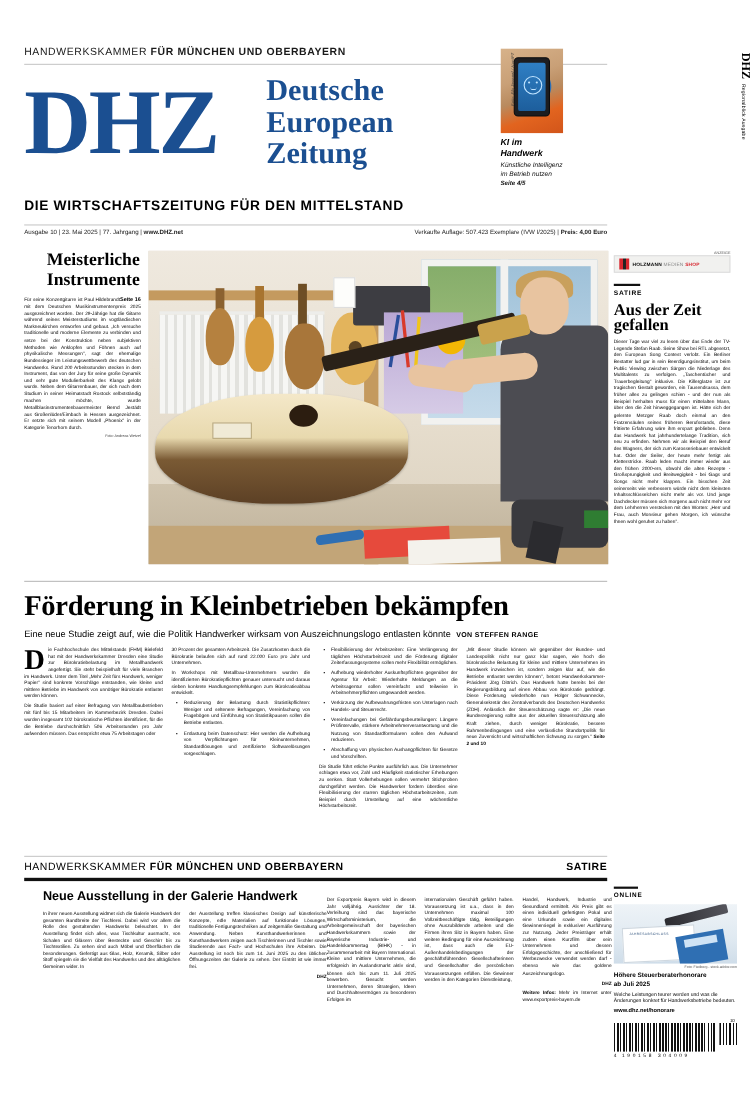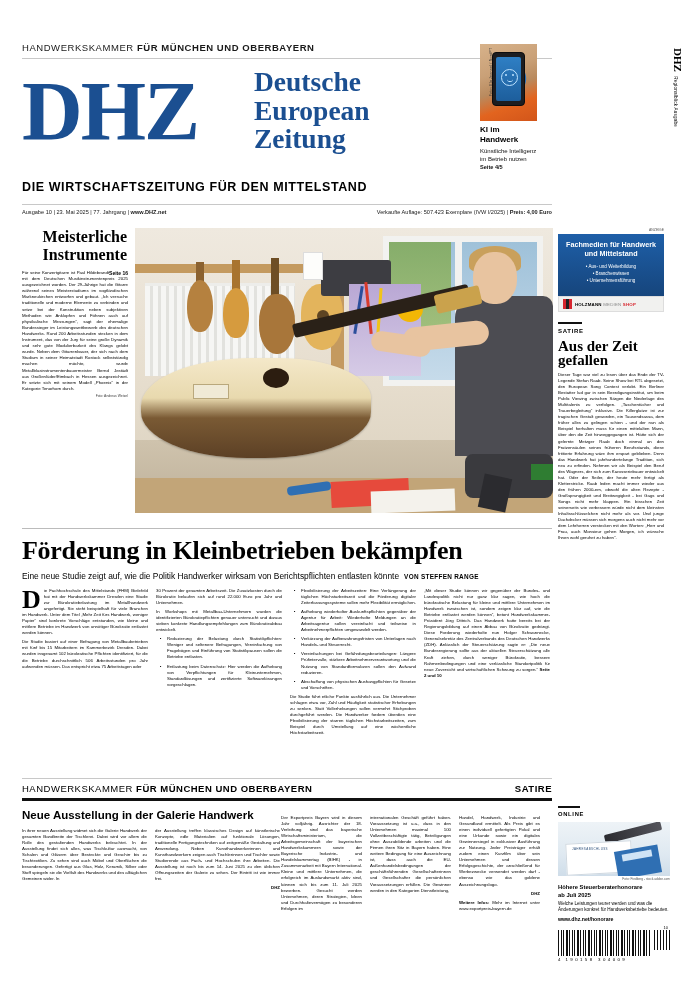--- a/index.html
+++ b/index.html
@@ -35,34 +35,35 @@
   .dhz-word{
     font-family:"Liberation Serif", serif;
     font-weight:bold;
     font-size:84px;
     line-height:84px;
     color:#1b4f91;
     letter-spacing:-2px;
     position:absolute;left:0;top:8px;
   }
   .dhz-title{
-    position:absolute;left:232px;top:6px;
+    position:absolute;left:220px;top:6px;
     font-family:"Liberation Serif", serif;
     font-weight:bold;
     color:#1b4f91;
     font-size:27.5px;
     line-height:28.5px;
     text-align:left;
   }
   .dhz-title span{display:block;}
 
   
   .ki-box{
-    position:absolute;left:480px;top:44px;width:57px;height:130px;
+    position:absolute;left:455px;top:44px;width:57px;height:130px;
     overflow:hidden;
+    font-style:italic;
   }
   .ki-photo{
     width:57px;height:77px;
     background:
       radial-gradient(circle at 52% 45%, #2b6fb5 0 16px, rgba(0,0,0,0) 17px),
       linear-gradient(160deg,#d7b28a 0%, #c9a077 35%, #b98a5e 55%, #e2641f 75%, #d2551a 100%);
       position:relative;
   }
   .ki-phone{
     position:absolute;left:12px;top:8px;width:31px;height:52px;
@@ -242,21 +243,21 @@
 
   
   .botsec{position:absolute;left:22px;top:778px;width:530px;}
   .bot-head-row{
     display:flex;justify-content:space-between;align-items:baseline;
     font-size:9.5px;letter-spacing:.5px;padding:4px 0 4px 0;
     border-top:1px solid #c8c8c8;
   }
   .bot-head-row b{font-weight:bold;}
   .bot-rule{border-top:3px solid #111;}
-  .bot-cols{display:flex;gap:0;margin-top:8px;}
+  .bot-cols{display:flex;gap:0;margin-top:8px;margin-left:17px;}
   .bot-block{width:259px;}
   .bot-title{font-family:"Liberation Sans",sans-serif;font-weight:bold;font-size:11.5px;line-height:13px;}
   .bot-title.big{font-size:14.5px;line-height:16px;}
   .bot-inner{display:flex;gap:8px;margin-top:6px;}
   .bot-col{width:125px;font-size:4.35px;line-height:6.05px;text-align:justify;hyphens:auto;}
   .bot-col p{margin:0 0 3px 0;}
   .dhz-tag{font-weight:bold;}
 
   
   .rail2{position:absolute;left:558px;top:806px;width:112px;}
@@ -398,21 +399,21 @@
       <div class="ph-drill"></div>
       <div class="ph-drill-b"></div>
       <div class="ph-drill-g"></div>
     </div>
   </div>
 
   <div class="mainart">
     <div class="ma-rule"></div>
     <div class="ma-head">Förderung in Kleinbetrieben bekämpfen</div>
     <div class="ma-dek">
-      <span>Eine neue Studie zeigt auf, wie die Politik Handwerker wirksam von Berichtspflichten entlasten könnte</span><span class="ma-byline">VON STEFFEN RANGE</span>
+      <span>Eine neue Studie zeigt auf, wie die Politik Handwerker wirksam von Auszeichnungslogo entlasten könnte</span><span class="ma-byline">VON STEFFEN RANGE</span>
     </div>
     <div class="ma-cols">
 
       <div class="ma-col">
         <p><span class="dropcap">D</span><span>ie Fachhochschule des Mittelstands (FHM) Bielefeld hat mit der Handwerkskammer Dresden eine Studie zur Bürokratiebelastung im Metallhandwerk angefertigt. Sie steht beispielhaft für viele Branchen im Handwerk. Unter dem Titel „Mehr Zeit fürs Handwerk, weniger Papier" sind konkrete Vorschläge entstanden, wie kleine und mittlere Betriebe im Handwerk von unnötiger Bürokratie entlastet werden können.</span></p>
         <p>Die Studie basiert auf einer Befragung von Metallbaubetrieben mit fünf bis 15 Mitarbeitern im Kammerbezirk Dresden. Dabei wurden insgesamt 102 bürokratische Pflichten identifiziert, für die die Betriebe durchschnittlich 506 Arbeitsstunden pro Jahr aufwenden müssen. Das entspricht etwa 75 Arbeitstagen oder</p>
       </div>
 
       <div class="ma-col">
         <p>30 Prozent der gesamten Arbeitszeit. Die Zusatzkosten durch die Bürokratie belaufen sich auf rund 22.000 Euro pro Jahr und Unternehmen.</p>
@@ -436,31 +437,20 @@
 
       <div class="ma-col">
         <p><span>„Mit dieser Studie können wir gegenüber der Bundes- und Landespolitik nicht nur ganz klar sagen, wie hoch die bürokratische Belastung für kleine und mittlere Unternehmen im Handwerk inzwischen ist, sondern zeigen klar auf, wie die Betriebe entlastet werden können", betont Handwerkskammer-Präsident Jörg Dittrich. Das Handwerk hatte bereits bei der Regierungsbildung auf einen Abbau von Bürokratie gedrängt. Diese Forderung wiederholte nun Holger Schwannecke, Generalsekretär des Zentralverbands des Deutschen Handwerks (ZDH). Anlässlich der Steuerschätzung sagte er: „Die neue Bundesregierung sollte aus der aktuellen Steuerschätzung alle Kraft ziehen, durch weniger Bürokratie, bessere Rahmenbedingungen und eine verlässliche Standortpolitik für neue Zuversicht und wirtschaftlichen Schwung zu sorgen."</span> <span class="ma-more">Seite 2 und 10</span></p>
       </div>
 
     </div>
   </div>
 
   <div class="rail">
     <div class="ad-label">ANZEIGE</div>
-    <div class="ad-box">
-      <div class="ad-title">
-        <span>Fachmedien für Handwerk</span><br>
-        <span>und Mittelstand</span>
-      </div>
-      <div class="ad-list">
-        <div>• <span>Aus- und Weiterbildung</span></div>
-        <div>• <span>Branchenwissen</span></div>
-        <div>• <span>Unternehmensführung</span></div>
-      </div>
-    </div>
     <div class="ad-foot">
       <div class="ad-logo-mark"></div>
       <div class="ad-logo-txt"><span>HOLZMANN</span><span class="g"> MEDIEN</span><span class="r"> SHOP</span></div>
     </div>
 
     <div class="sat-rule"></div>
     <div class="sat-kicker">SATIRE</div>
     <div class="sat-head">
       <span>Aus der Zeit</span><br>
       <span>gefallen</span>

